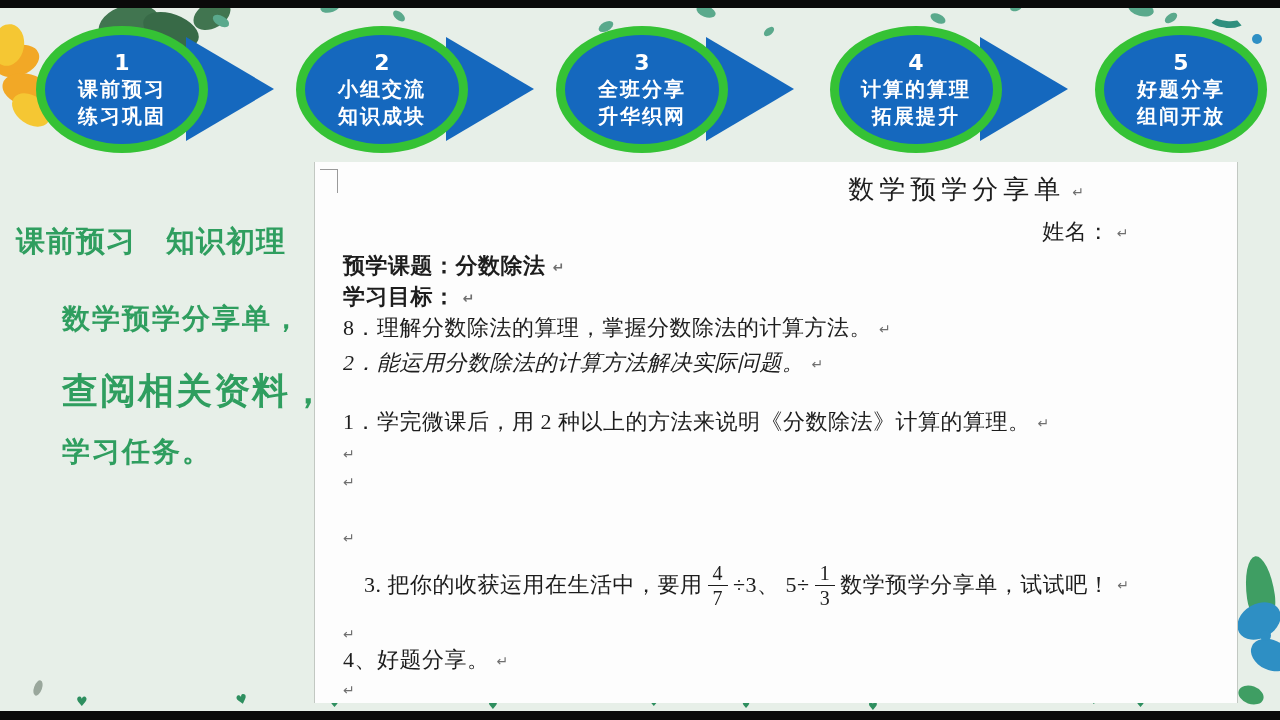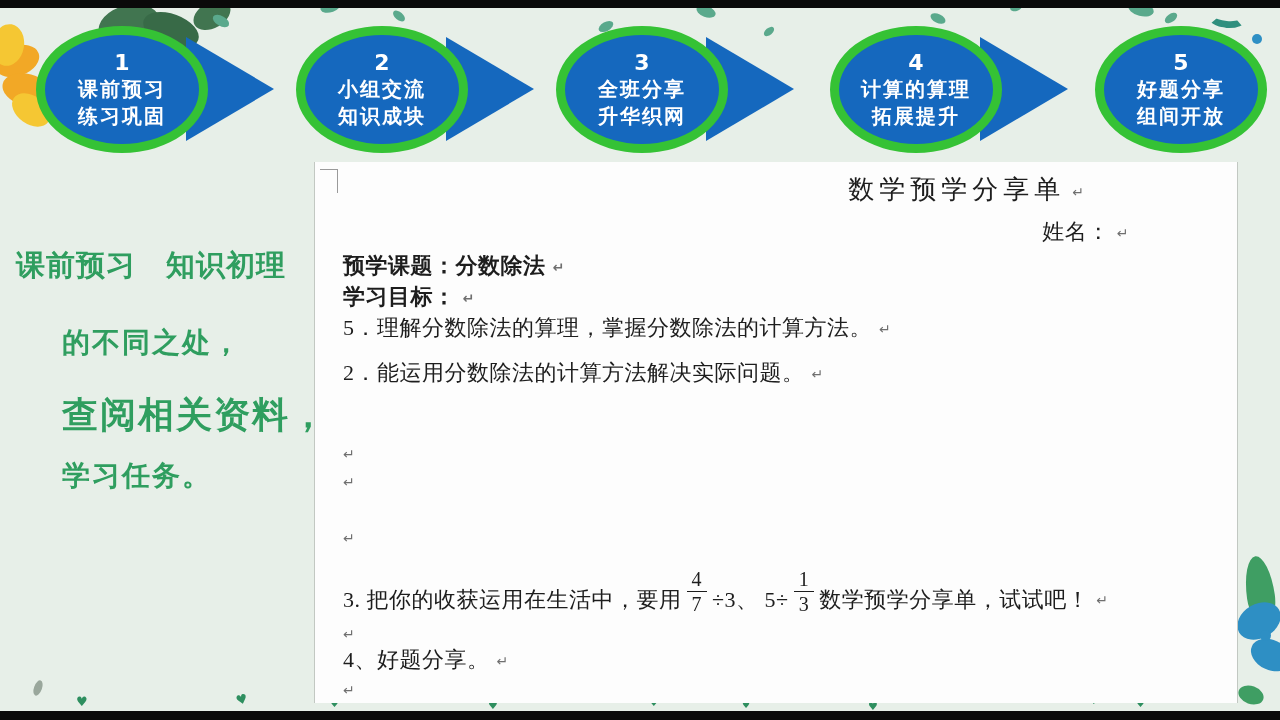--- a/index.html
+++ b/index.html
@@ -25,21 +25,21 @@
   .step .num{font-size:22px;line-height:26px;font-family:"DejaVu Sans",sans-serif;font-weight:bold;}
   .step .ln{font-size:20px;line-height:27px;letter-spacing:2px;white-space:nowrap;}
   .arrow{
     position:absolute;top:37px;width:0;height:0;z-index:5;
     border-top:52px solid transparent;border-bottom:52px solid transparent;
     border-left:88px solid var(--step_blue,#1568be);
   }
 
   
   .note{position:absolute;color:var(--note_green,#2f9e5f);
-    font-family:"DejaVu Serif","Liberation Serif",serif;font-weight:600;white-space:nowrap;z-index:8;margin-top:24px;}
+    font-family:"DejaVu Serif","Liberation Serif",serif;font-weight:600;white-space:nowrap;z-index:8;}
   .note.title{left:16px;top:222px;font-size:29px;letter-spacing:1px;}
   .note.l1{left:62px;top:300px;font-size:28px;letter-spacing:2px;}
   .note.l2{left:62px;top:367px;font-size:36px;letter-spacing:2px;}
   .note.l3{left:62px;top:433px;font-size:28px;letter-spacing:2px;}
 
   
   .page{
     position:absolute;left:314px;top:162px;width:924px;height:541px;
     background:var(--paper,#fdfdfd);
     border-left:1px solid #c2c8c2;border-right:1px solid #c2c8c2;
@@ -51,28 +51,28 @@
   .dline{position:absolute;left:28px;right:18px;font-size:22px;line-height:28px;white-space:nowrap;letter-spacing:0.5px;}
   .dline.center-right{text-align:right;}
   .dline.bold, .dline .bold{font-weight:bold;}
   .pmark{color:var(--pilcrow_grey,#6f6f6f);font-size:14px;margin-left:7px;
     font-family:"DejaVu Sans",sans-serif;vertical-align:1px;}
   .doc-title{top:14px;font-size:26px;padding-right:130px;letter-spacing:5px;}
   .doc-name{top:56px;font-size:22px;padding-right:90px;}
   .doc-topic{top:90px;}
   .doc-objh{top:121px;}
   .doc-obj1{top:152px;}
-  .doc-obj2{top:197px;}
+  .doc-obj2{top:187px;font-style:italic;}
   .doc-taskh{top:214px;}
   .doc-task1{top:246px;}
   .doc-m1{top:277px;}
   .doc-m2{top:305px;}
   .doc-task2{top:333px;}
   .doc-m3{top:361px;}
-  .doc-task3{top:394px;height:58px;display:flex;align-items:flex-end;}
+  .doc-task3{top:394px;height:58px;display:flex;align-items:center;margin-left:21px;}
   .doc-m4{top:457px;}
   .doc-task4{top:484px;}
   .doc-m5{top:513px;}
   .frac{display:inline-flex;flex-direction:column;align-items:center;
     margin:0 5px;line-height:1;vertical-align:middle;}
   .frac .num{display:block;font-size:20px;padding:0 5px 2px 5px;border-bottom:1.6px solid #1d1d1d;}
   .frac .den{display:block;font-size:20px;padding-top:2px;}
 
   
   .deco{position:absolute;z-index:3;}
@@ -187,21 +187,21 @@
   </div>
   <div class="step" style="left:1095px">
     <div class="num">5</div>
     <div class="ln">好题分享</div>
     <div class="ln">组间开放</div>
   </div>
 </div>
 
 <div>
   <div class="note title">课前预习　知识初理</div>
-  <div class="note l1">的不同之处，</div>
+  <div class="note l1">数学预学分享单，</div>
   <div class="note l2">查阅相关资料，</div>
   <div class="note l3">学习任务。</div>
 </div>
 
 <div class="page">
   <div class="corner-mark"></div>
 
   <div class="dline center-right doc-name">
     <span>姓名：</span><span class="pmark">↵</span>
   </div>
@@ -212,28 +212,31 @@
 
   <div class="dline bold doc-objh">
     <span>学习目标：</span><span class="pmark">↵</span>
   </div>
 
   <div class="dline bold doc-topic">
     <span>预学课题：</span><span>分数除法</span><span class="pmark">↵</span>
   </div>
 
   <div class="dline doc-obj1">
-    <span>5．理解分数除法的算理，掌握分数除法的计算方法。</span><span class="pmark">↵</span>
+    <span>8．理解分数除法的算理，掌握分数除法的计算方法。</span><span class="pmark">↵</span>
   </div>
 
   <div class="dline doc-obj2">
     <span>2．能运用分数除法的计算方法解决实际问题。</span><span class="pmark">↵</span>
   </div>
 
 
+  <div class="dline doc-task1">
+    <span>1．学完微课后，用 2 种以上的方法来说明《分数除法》计算的算理。</span><span class="pmark">↵</span>
+  </div>
 
   <div class="dline doc-m1"><span class="pmark" style="margin-left:0">↵</span></div>
   <div class="dline doc-m2"><span class="pmark" style="margin-left:0">↵</span></div>
 
 
   <div class="dline doc-m3"><span class="pmark" style="margin-left:0">↵</span></div>
 
   <div class="dline doc-task3">
     <span>3. 把你的收获运用在生活中，要用</span>
     <span class="frac">

